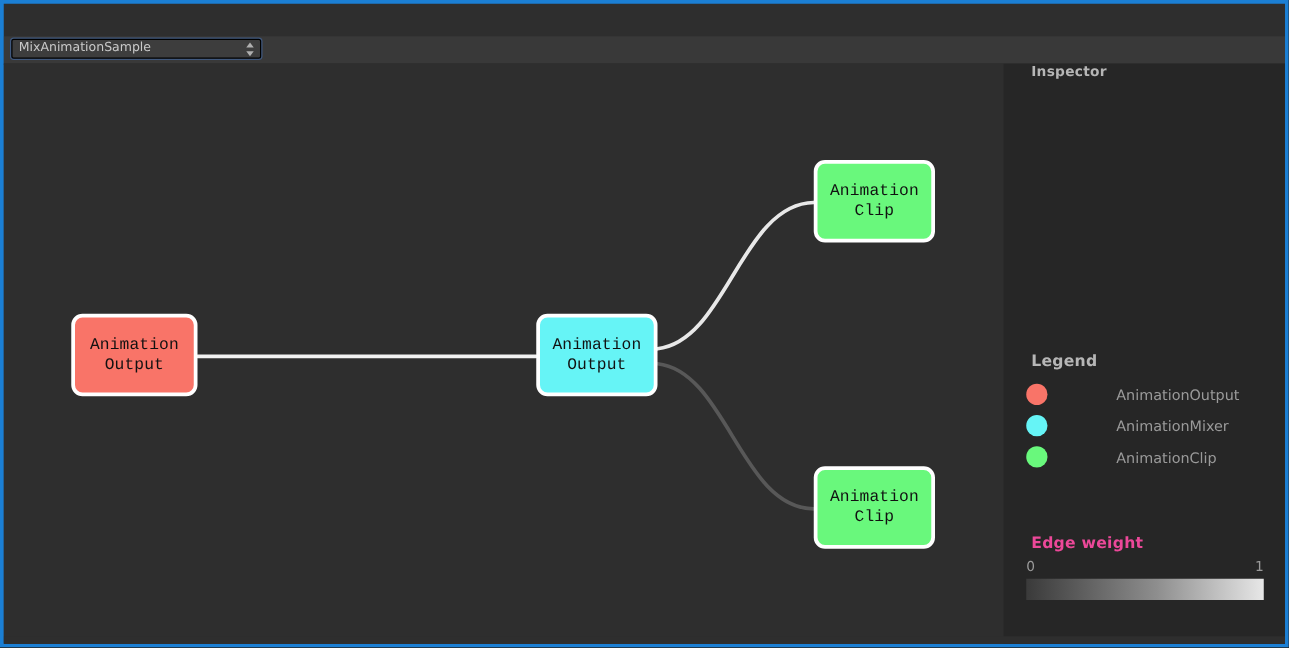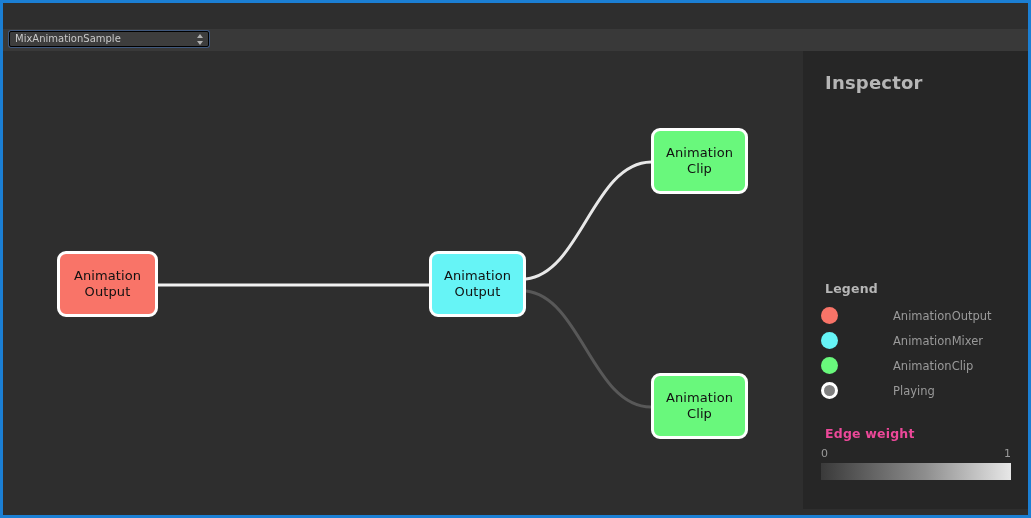--- a/index.html
+++ b/index.html
@@ -175,35 +175,35 @@
     border-radius: 9px;
     color: #111111;
     font-size: 13px;
     line-height: 16px;
     text-align: center;
     display: flex;
     align-items: center;
     justify-content: center;
     letter-spacing: .1px;
   }
-  .node span { display: block; }
+  .node span { display: block; font-family: Liberation Mono, monospace; }
 
   
   #sidebar {
     position: absolute;
     left: 800px; top: 0;
     width: 225px;
     height: 464px;
     background: #262626;
   }
   #inspector-title {
     position: absolute;
-    left: 22px; top: 21px;
+    left: 22px; top: 0;
     color: #b6b6b6;
-    font-size: 18px;
+    font-size: 11px;
     font-weight: bold;
     letter-spacing: .2px;
   }
   #inspector-hint {
     position: absolute;
     left: 0; top: 34px;
     width: 100%;
     text-align: center;
     color: #8e8e8e;
     font-size: 11.5px;
@@ -335,24 +335,20 @@
             <span class="legend-label">AnimationOutput</span>
           </div>
           <div class="legend-item">
             <span class="legend-swatch" style="background: rgb(102, 244, 246);"></span>
             <span class="legend-label">AnimationMixer</span>
           </div>
           <div class="legend-item">
             <span class="legend-swatch" style="background: rgb(105, 248, 124);"></span>
             <span class="legend-label">AnimationClip</span>
           </div>
-          <div class="legend-item">
-            <span class="legend-swatch" style="background: rgb(128, 128, 128); border: 3px solid rgb(255, 255, 255); width: 17px; height: 17px; box-sizing: border-box;"></span>
-            <span class="legend-label">Playing</span>
-          </div>
         </div>
 
       <div id="edge-weight-title">Edge weight</div>
       <div id="edge-weight-scale">
         <span>0</span>
         <span>1</span>
       </div>
       <div id="edge-weight-bar"></div>
     </div>
 

